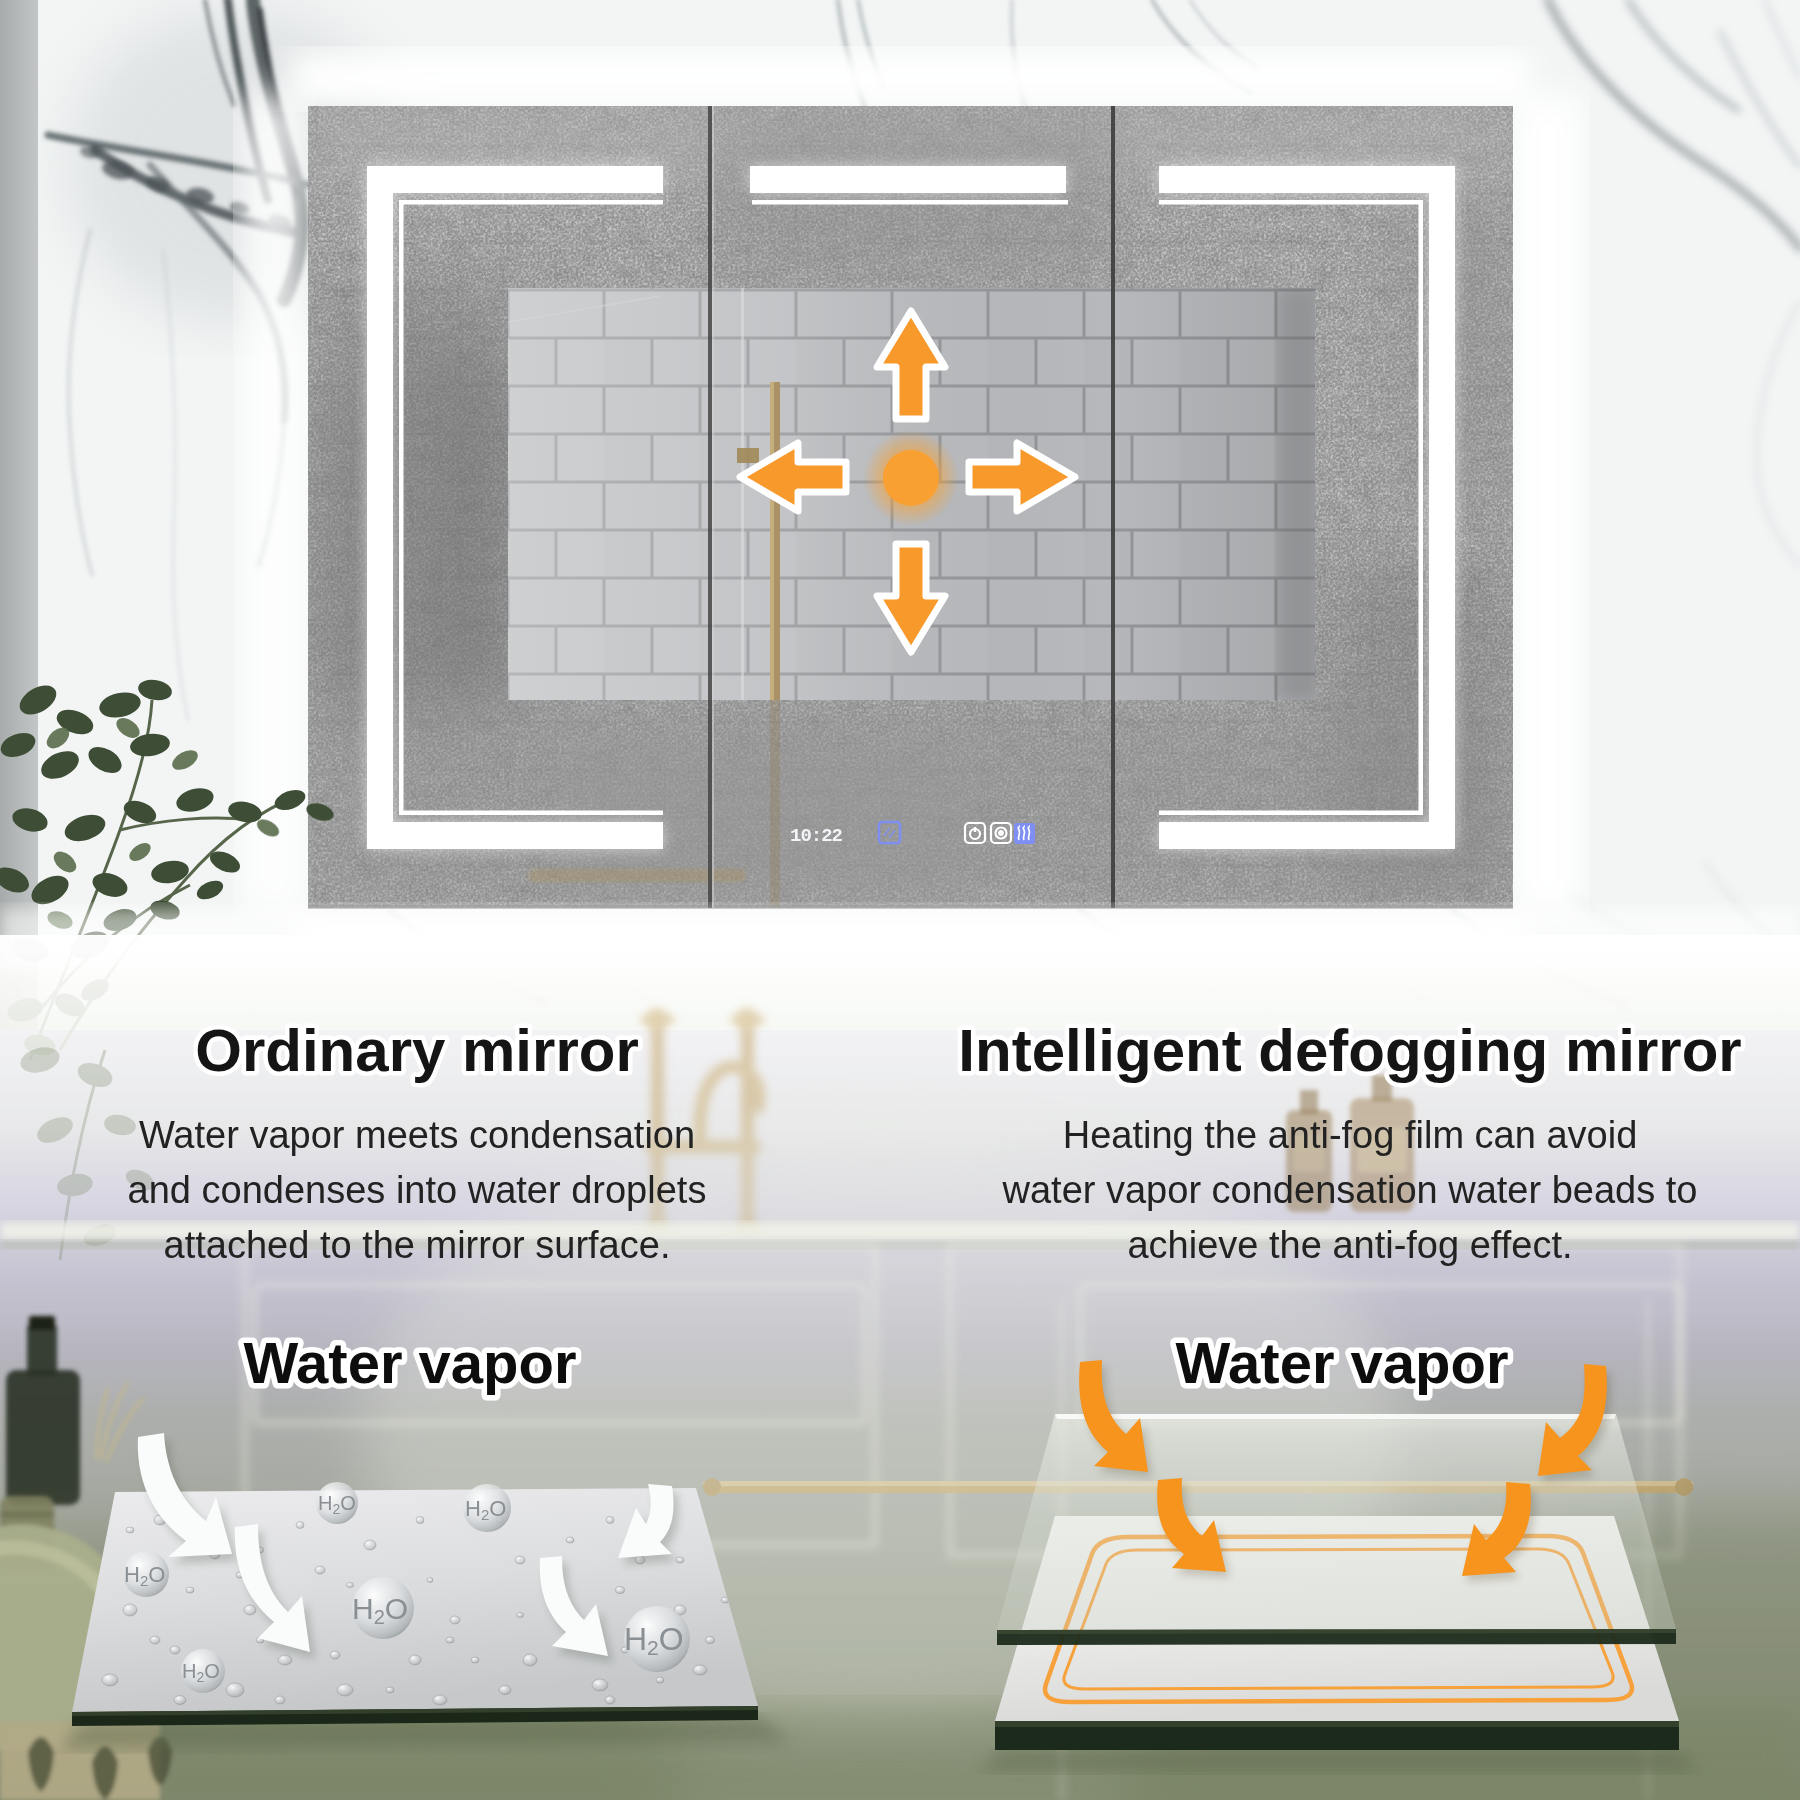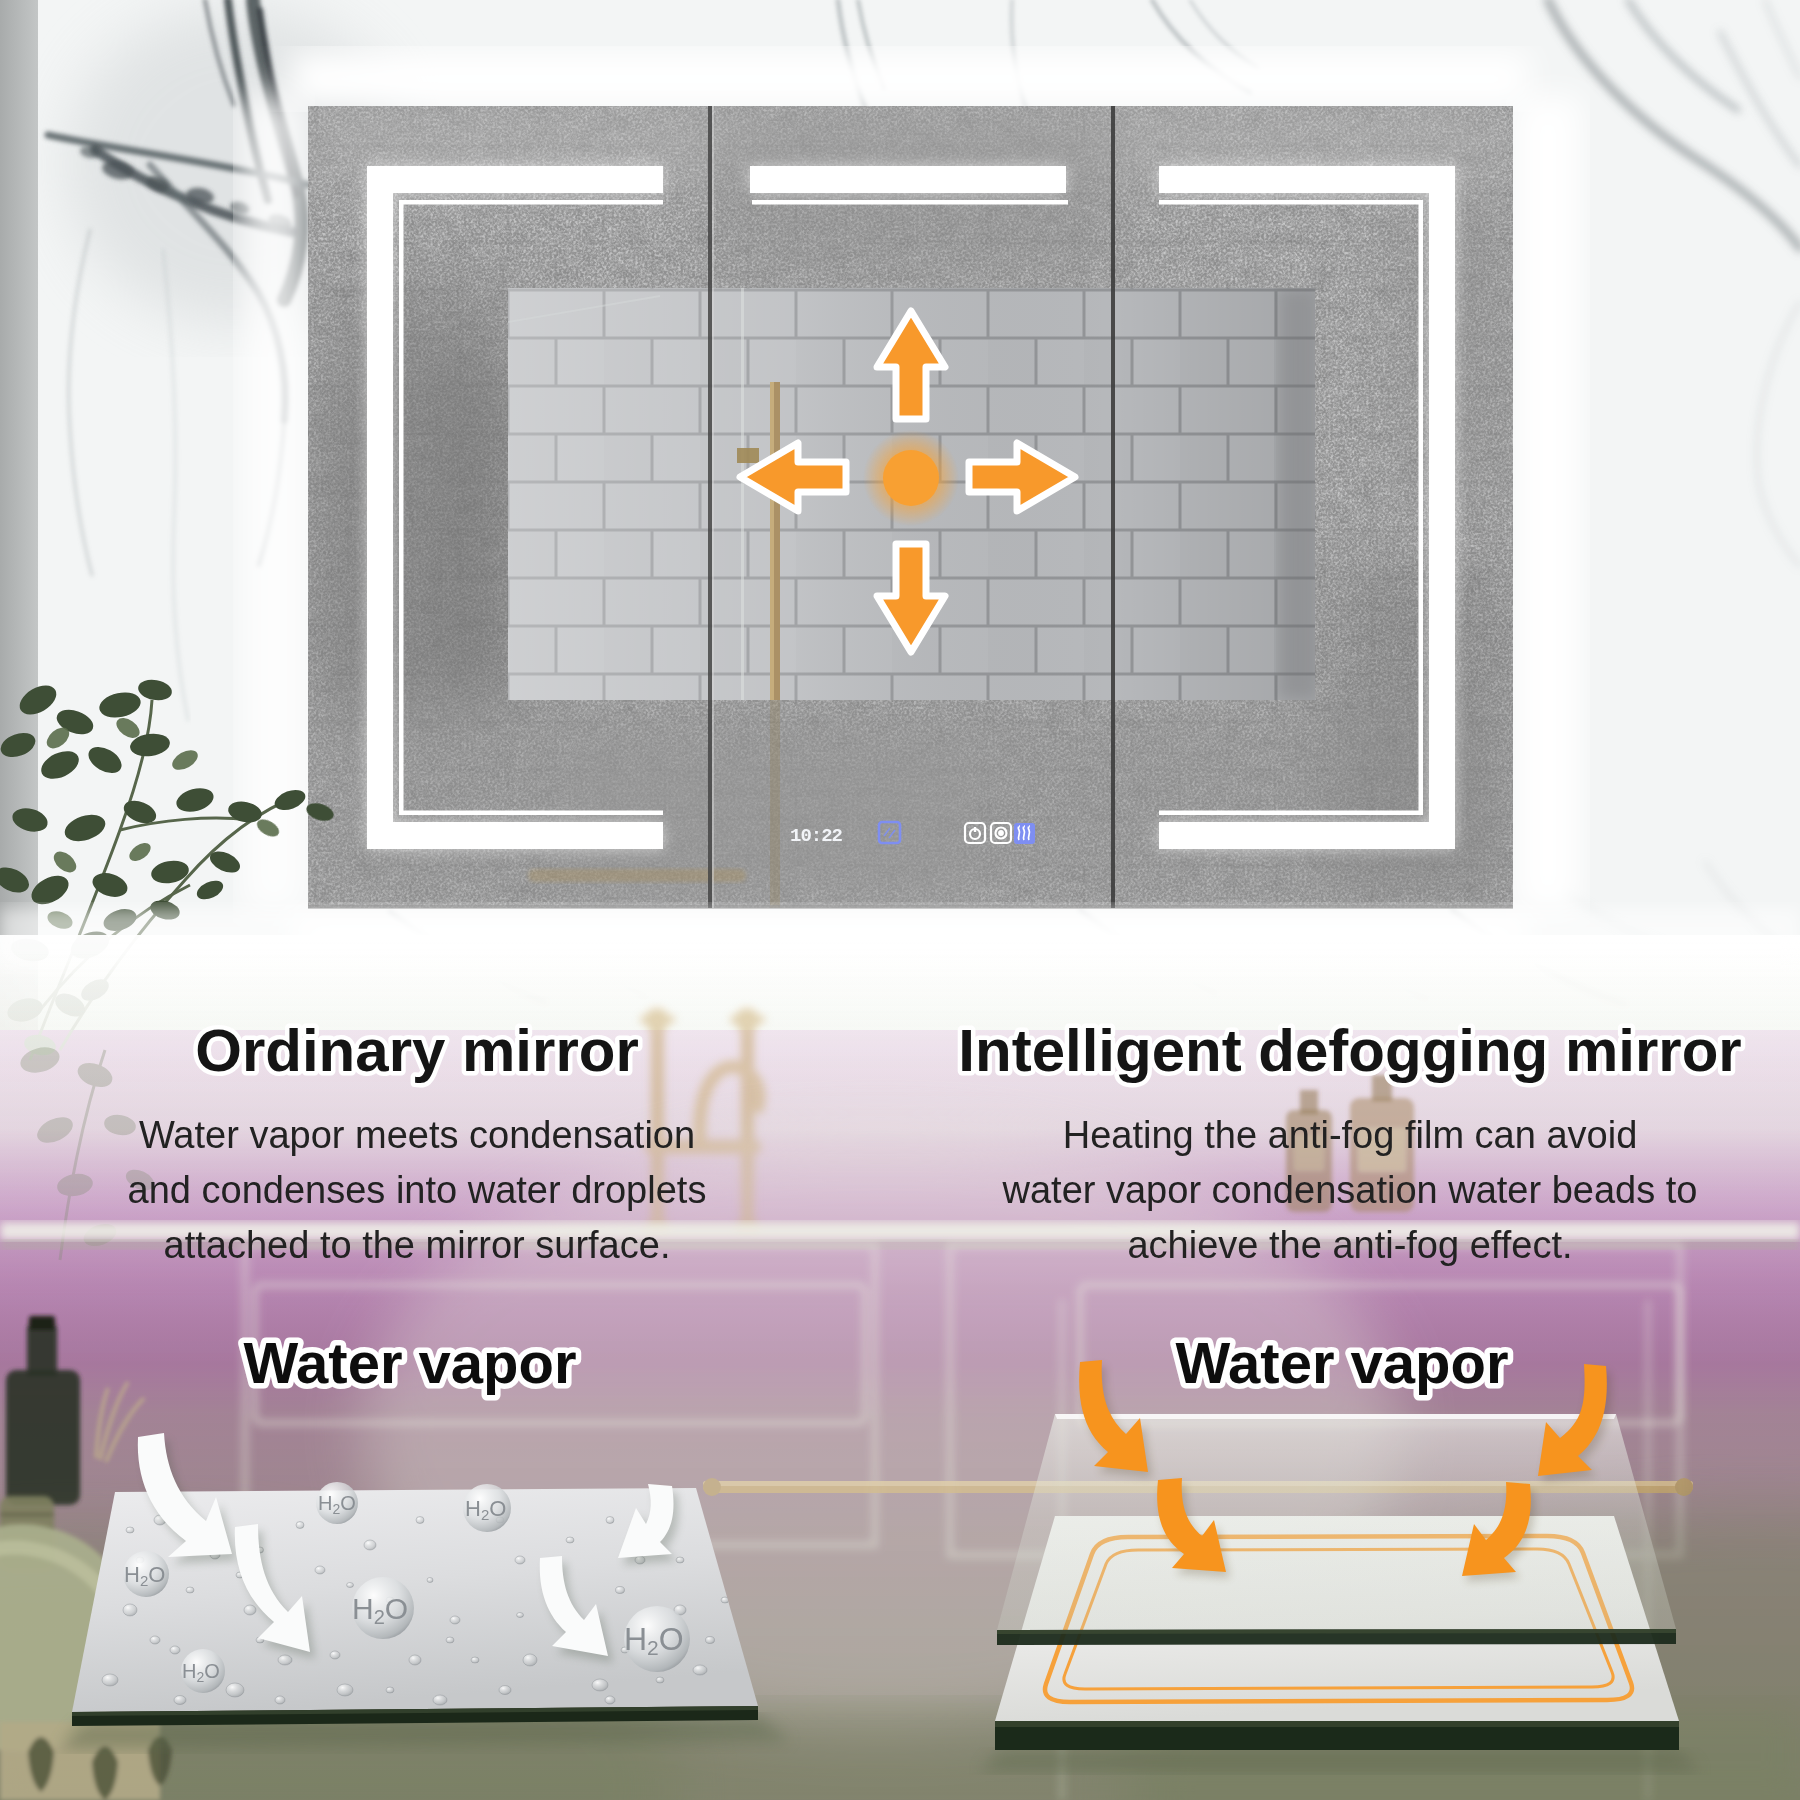--- a/index.html
+++ b/index.html
@@ -1,16 +1,16 @@
 <!DOCTYPE html>
 <html><head>
 <meta charset="utf-8">
 <style>
 html,body{margin:0;padding:0}
-.page{position:relative;width:1800px;height:1800px;overflow:hidden;background:#a21caf;font-family:"Liberation Sans",sans-serif}
+.page{position:relative;width:1800px;height:1800px;overflow:hidden;background:#c4b5fd;font-family:"Liberation Sans",sans-serif}
 svg{display:block}
 </style>
 </head>
 <body>
 <div class="page">
 <svg width="1800" height="1800" viewBox="0 0 1800 1800">
 <defs>
 
 <linearGradient id="leftstrip" x1="0" y1="0" x2="1" y2="0">
  <stop offset="0" stop-color="#a8abab"></stop>

